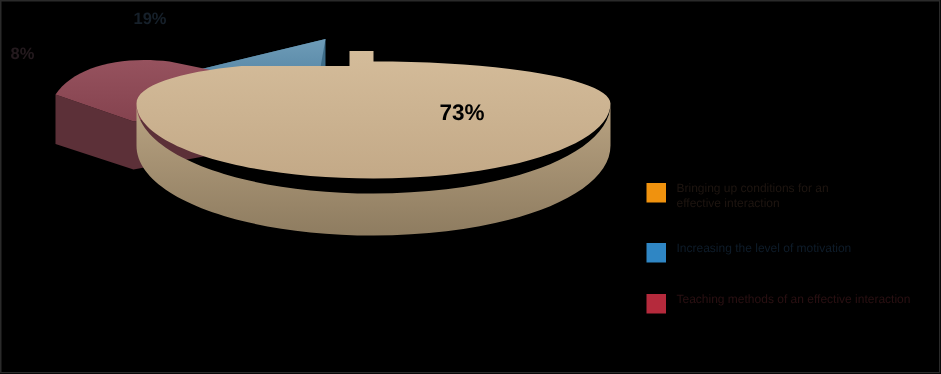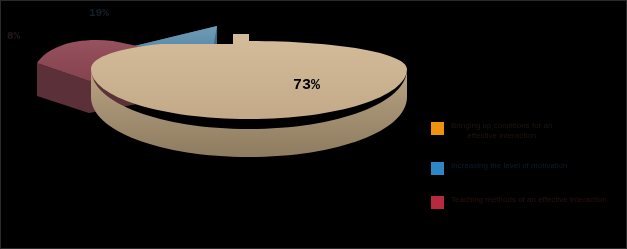--- a/index.html
+++ b/index.html
@@ -32,25 +32,24 @@
     top: 0;
   }
 
   
   .slice-label {
     position: absolute;
     font-size: 11px;
     font-weight: bold;
     white-space: nowrap;
     letter-spacing: 0px;
-    font-family: Liberation Mono, monospace;
   }
   #label-main {
     left: 292px;
-    top: 76px;
+    top: 66px;
     color: #000000;
     font-size: 15px;
   }
   
   #label-sec {
     left: 6px;
     top: 29px;
     color: #241a1e;
   }
   #label-ter {
@@ -76,21 +75,20 @@
     height: 13px;
     flex: 0 0 13px;
     margin-right: 7px;
     margin-top: 1px;
   }
   .legend-text {
     font-size: 8px;
     line-height: 10px;
     color: #1e1510;
     white-space: pre-line;
-    text-align: center;
   }
   .legend-row.r2 .legend-text { color: #2a1012; }
   .legend-row.r3 .legend-text { color: #0e1c2a; }
 </style>
 </head>
 <body>
 
 <div id="page">
 
   <div id="plot">

